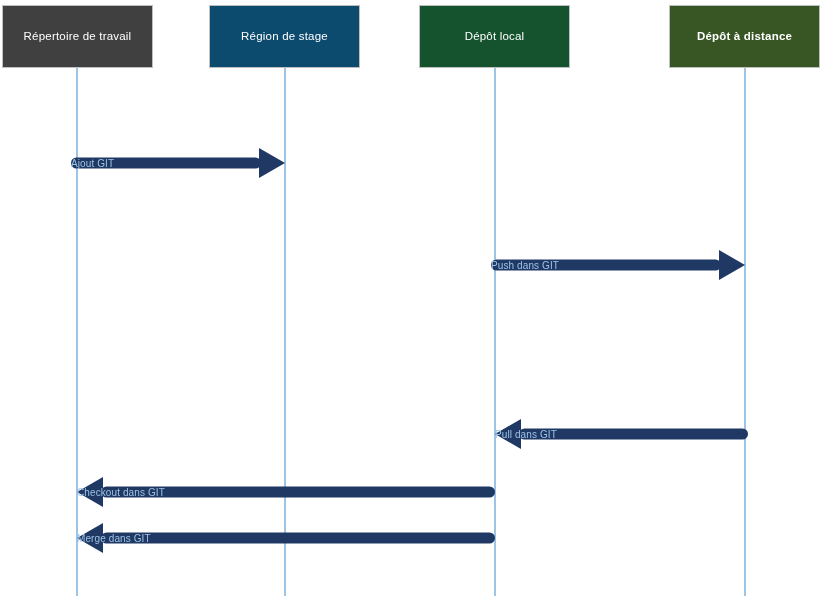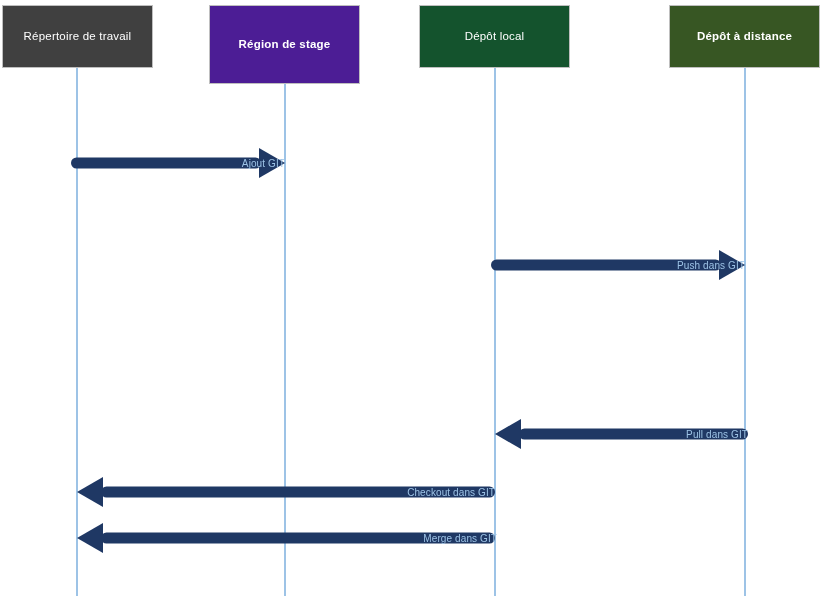--- a/index.html
+++ b/index.html
@@ -48,42 +48,42 @@
     overflow: visible;
   }
   .msg-label {
     position: absolute;
     top: 0;
     left: 0;
     width: 100%;
     height: 34px;
     display: flex;
     align-items: center;
-    justify-content: flex-end;
+    justify-content: flex-start;
     pointer-events: none;
   }
   .msg-label span {
     color: #9DC3E6;
     font-size: 10px;
     letter-spacing: 0.1px;
     white-space: nowrap;
   }
 </style>
 </head>
 <body>
 
 <div id="diagram">
     <div class="lifeline" style="left: 76px; top: 68px; height: 528px; background: rgb(157, 195, 230);"></div>
     <div class="lifeline" style="left: 284px; top: 68px; height: 528px; background: rgb(157, 195, 230);"></div>
     <div class="lifeline" style="left: 494px; top: 68px; height: 528px; background: rgb(157, 195, 230);"></div>
     <div class="lifeline" style="left: 744px; top: 68px; height: 528px; background: rgb(157, 195, 230);"></div>
     <div class="actor-box" style="left: 2px; top: 5px; width: 151px; height: 63px; background: #404040; border-color: rgb(191, 191, 191);">
       <div class="actor-label">Répertoire de travail</div>
     </div>
-    <div class="actor-box" style="left: 209px; top: 5px; width: 151px; height: 79px; background: #4c1d95; border-color: rgb(191, 191, 191); font-weight: bold;">
+    <div class="actor-box" style="left: 209px; top: 5px; width: 151px; height: 63px; background: #0c4a6e; border-color: rgb(191, 191, 191);">
       <div class="actor-label">Région de stage</div>
     </div>
     <div class="actor-box" style="left: 419px; top: 5px; width: 151px; height: 63px; background: #14532d; border-color: rgb(191, 191, 191);">
       <div class="actor-label">Dépôt local</div>
     </div>
     <div class="actor-box" style="left: 669px; top: 5px; width: 151px; height: 63px; background: rgb(55, 86, 35); border-color: rgb(191, 191, 191); font-weight: bold;">
       <div class="actor-label">Dépôt à distance</div>
     </div>
     <div class="msg" style="left: 71px; top: 146px; width: 214px;">
       <svg width="214" height="34" viewBox="0 0 214 34">

